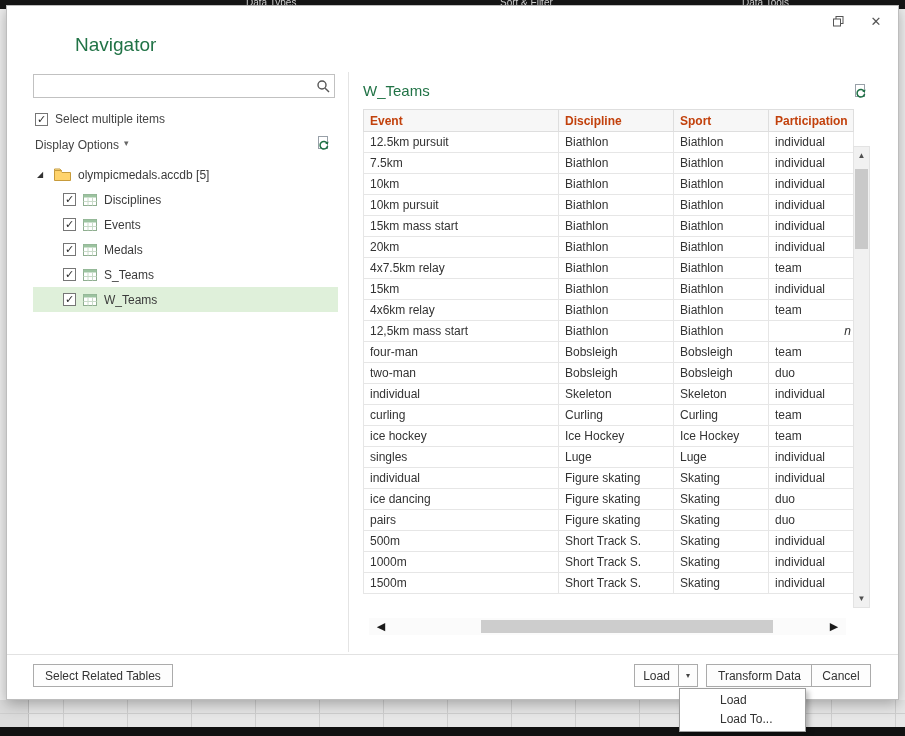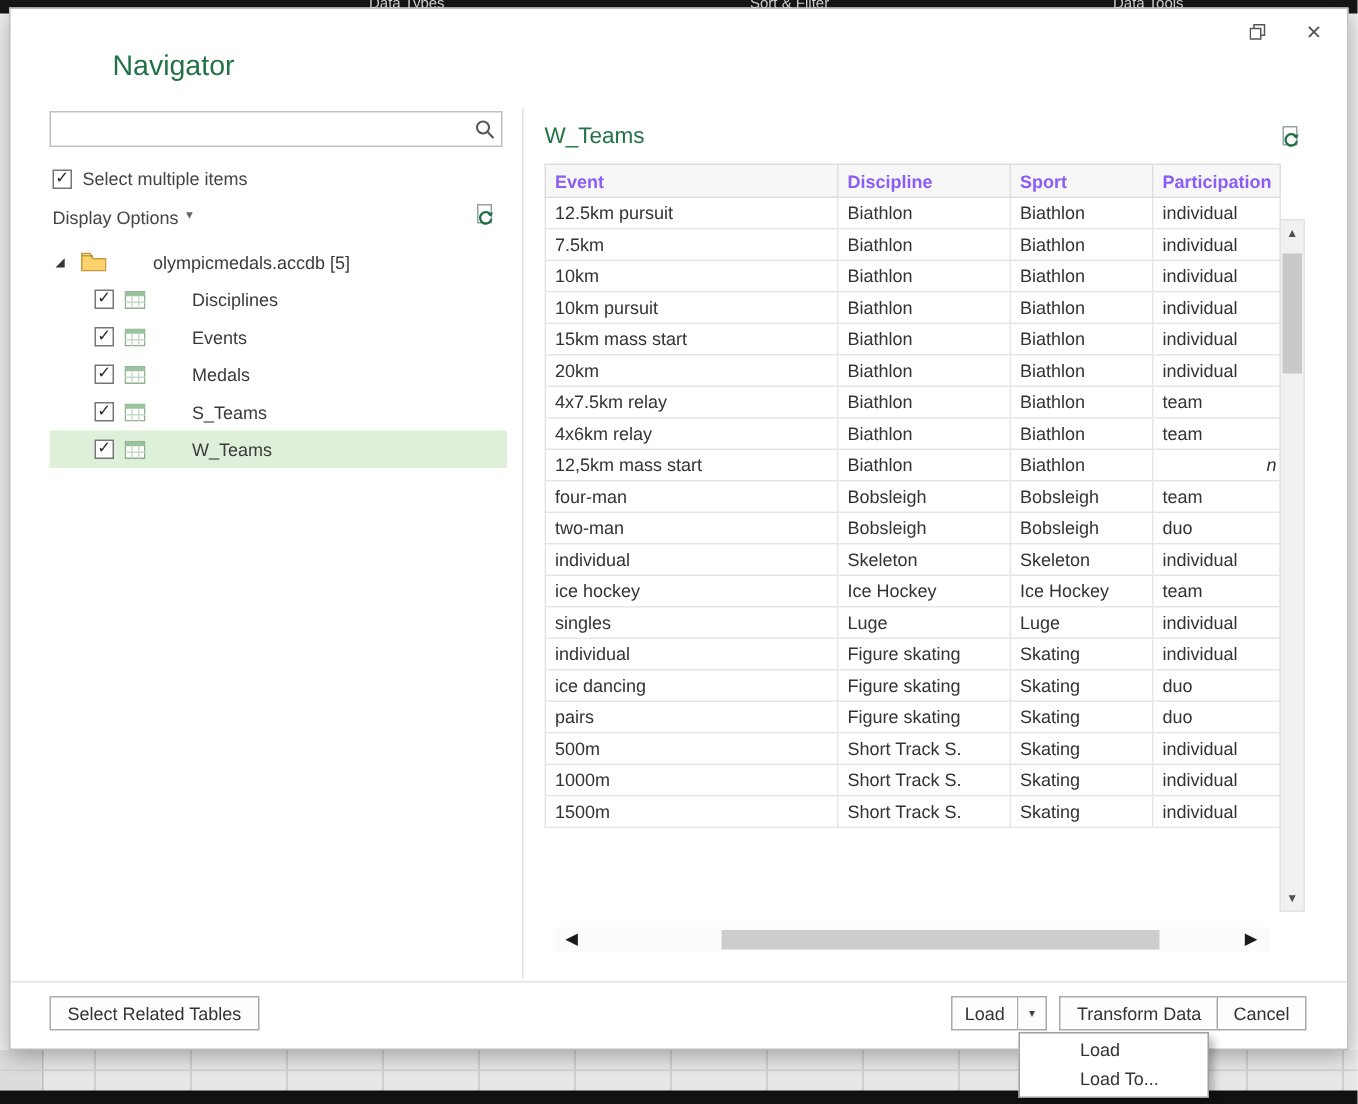--- a/index.html
+++ b/index.html
@@ -66,35 +66,35 @@
   .display-options { position: absolute; left: 28px; top: 132px; display: flex; align-items: flex-start; gap: 5px; font-size: 12px; color: #444; }
   .display-options .caret { font-size: 9px; color: #666; }
   .refresh-left { position: absolute; left: 308px; top: 129px; }
   .refresh-right { position: absolute; left: 845px; top: 77px; }
 
   .tree { position: absolute; left: 26px; top: 156px; width: 305px; font-size: 12px; color: #3b3b3b; }
   .tree-root { display: flex; align-items: center; gap: 7px; height: 25px; padding-left: 4px; }
   .tree-root .tri { font-size: 8px; color: #333; width: 10px; }
   .tree-item { display: flex; align-items: center; gap: 7px; height: 25px; padding-left: 30px; }
   .tree-item.selected { background: var(--sel, #dff0da); }
-  .tree-item .lbl, .tree-root .lbl { white-space: nowrap; margin-left: 24px; }
+  .tree-item .lbl, .tree-root .lbl { white-space: nowrap; }
 
   
   .pane-divider { position: absolute; left: 341px; top: 66px; width: 1px; height: 580px; background: #e4e4e4; }
   .preview-title { position: absolute; left: 356px; top: 76px; font-size: 15px; color: var(--accent, #217346); }
 
   .preview-table {
     position: absolute; left: 356px; top: 103px; width: 490px;
     border-collapse: collapse; table-layout: fixed; font-size: 12px;
   }
   .preview-table th, .preview-table td {
     border: 1px solid #e6e6e6; padding: 0 0 0 6px; overflow: hidden; white-space: nowrap;
     text-align: left; font-weight: normal;
   }
-  .preview-table thead th { height: 22px; background: #f7f7f7; font-weight: bold; color: #8b5cf6; border-color: #dedede; }
+  .preview-table thead th { height: 22px; background: #f7f7f7; font-weight: bold; color: #c2410c; border-color: #dedede; }
   .preview-table tbody td { height: 21px; color: #333; }
   .preview-table { border: 1px solid #d9d9d9; }
   td.truncated { text-align: right; font-style: italic; padding-right: 2px; }
 
   
   .vscroll { position: absolute; left: 846px; top: 140px; width: 17px; height: 462px; background: #f1f1f1; border: 1px solid #e3e3e3; }
   .vscroll .arrow { position: absolute; left: 0; width: 15px; height: 17px; text-align: center; font-size: 8px; line-height: 17px; color: #505050; }
   .vscroll .up { top: 0; } .vscroll .down { bottom: 0; }
   .vscroll .thumb { position: absolute; left: 1px; top: 22px; width: 13px; height: 80px; background: #c9c9c9; }
 
@@ -340,20 +340,26 @@
           <td>Biathlon</td>
           <td>individual</td>
         </tr>
         <tr>
           <td>4x7.5km relay</td>
           <td>Biathlon</td>
           <td>Biathlon</td>
           <td>team</td>
         </tr>
         <tr>
+          <td>15km</td>
+          <td>Biathlon</td>
+          <td>Biathlon</td>
+          <td>individual</td>
+        </tr>
+        <tr>
           <td>4x6km relay</td>
           <td>Biathlon</td>
           <td>Biathlon</td>
           <td>team</td>
         </tr>
         <tr>
           <td>12,5km mass start</td>
           <td>Biathlon</td>
           <td>Biathlon</td>
           <td class="truncated">n</td>
@@ -370,20 +376,26 @@
           <td>Bobsleigh</td>
           <td>duo</td>
         </tr>
         <tr>
           <td>individual</td>
           <td>Skeleton</td>
           <td>Skeleton</td>
           <td>individual</td>
         </tr>
         <tr>
+          <td>curling</td>
+          <td>Curling</td>
+          <td>Curling</td>
+          <td>team</td>
+        </tr>
+        <tr>
           <td>ice hockey</td>
           <td>Ice Hockey</td>
           <td>Ice Hockey</td>
           <td>team</td>
         </tr>
         <tr>
           <td>singles</td>
           <td>Luge</td>
           <td>Luge</td>
           <td>individual</td>

